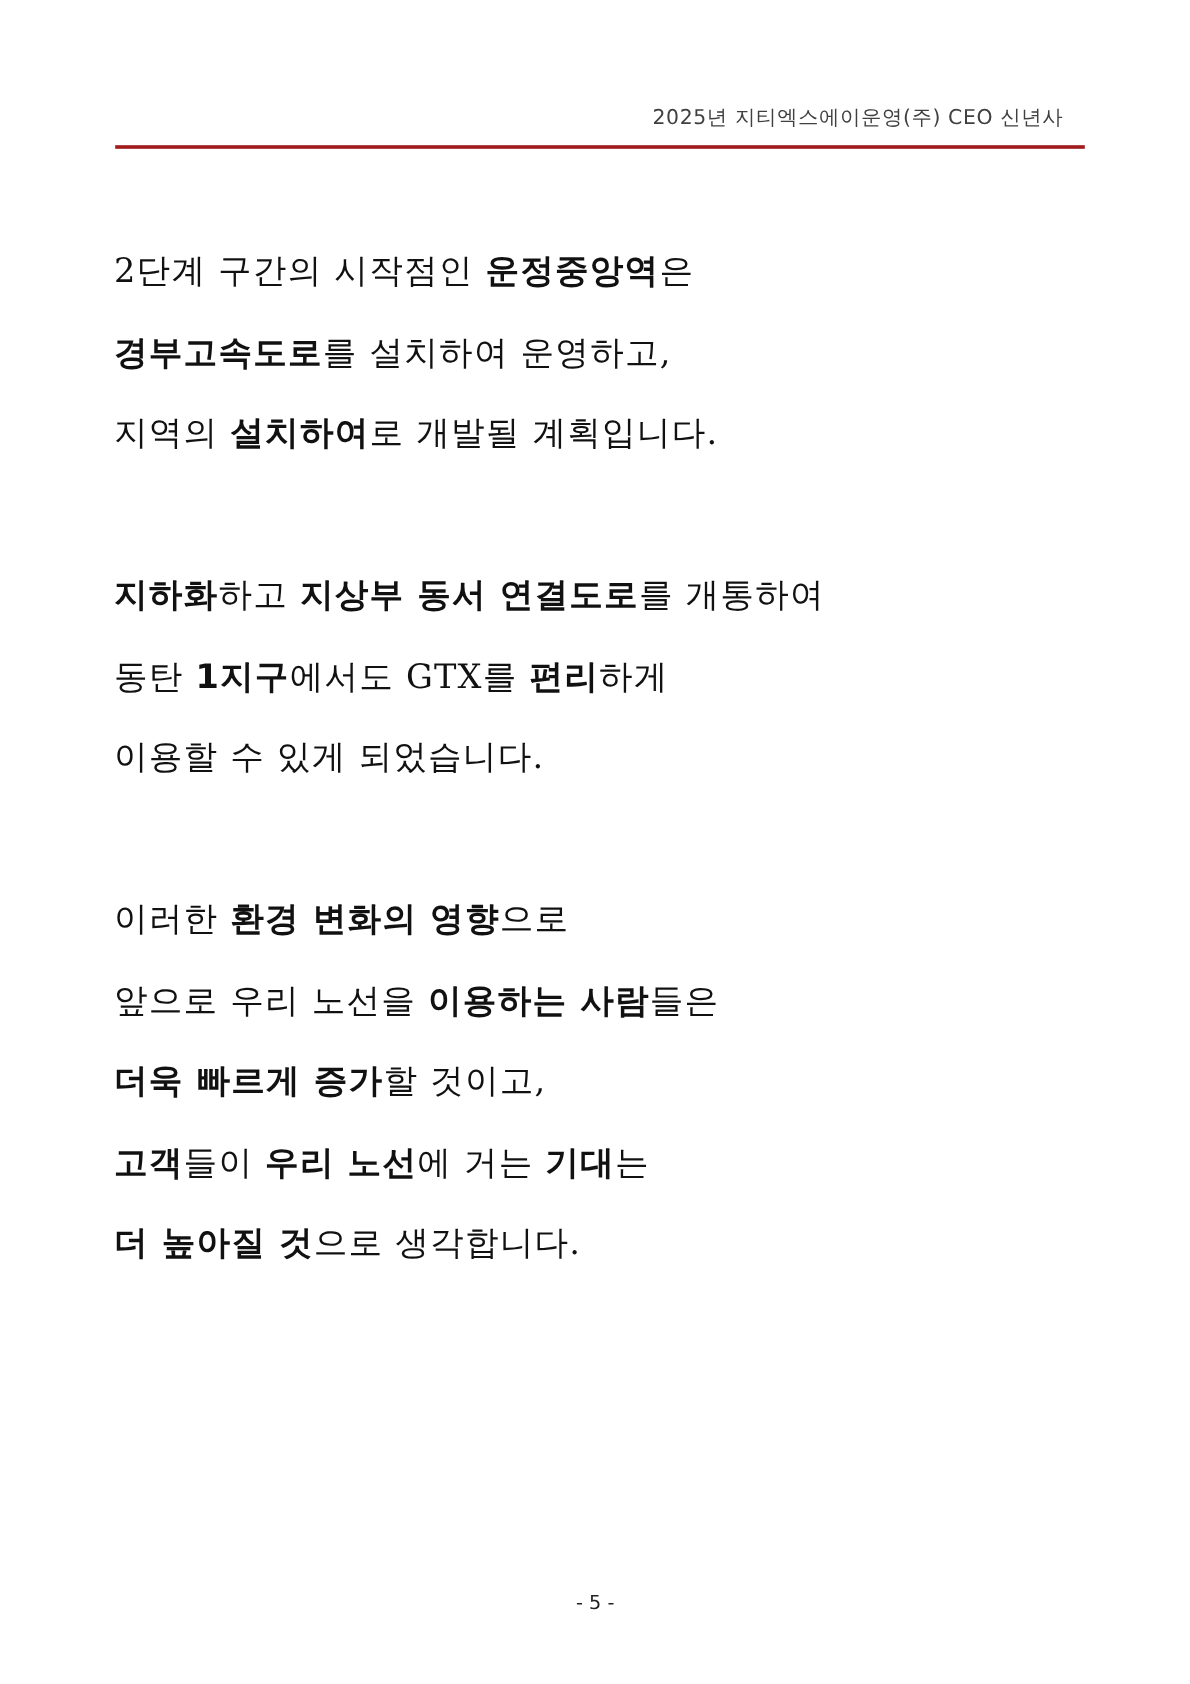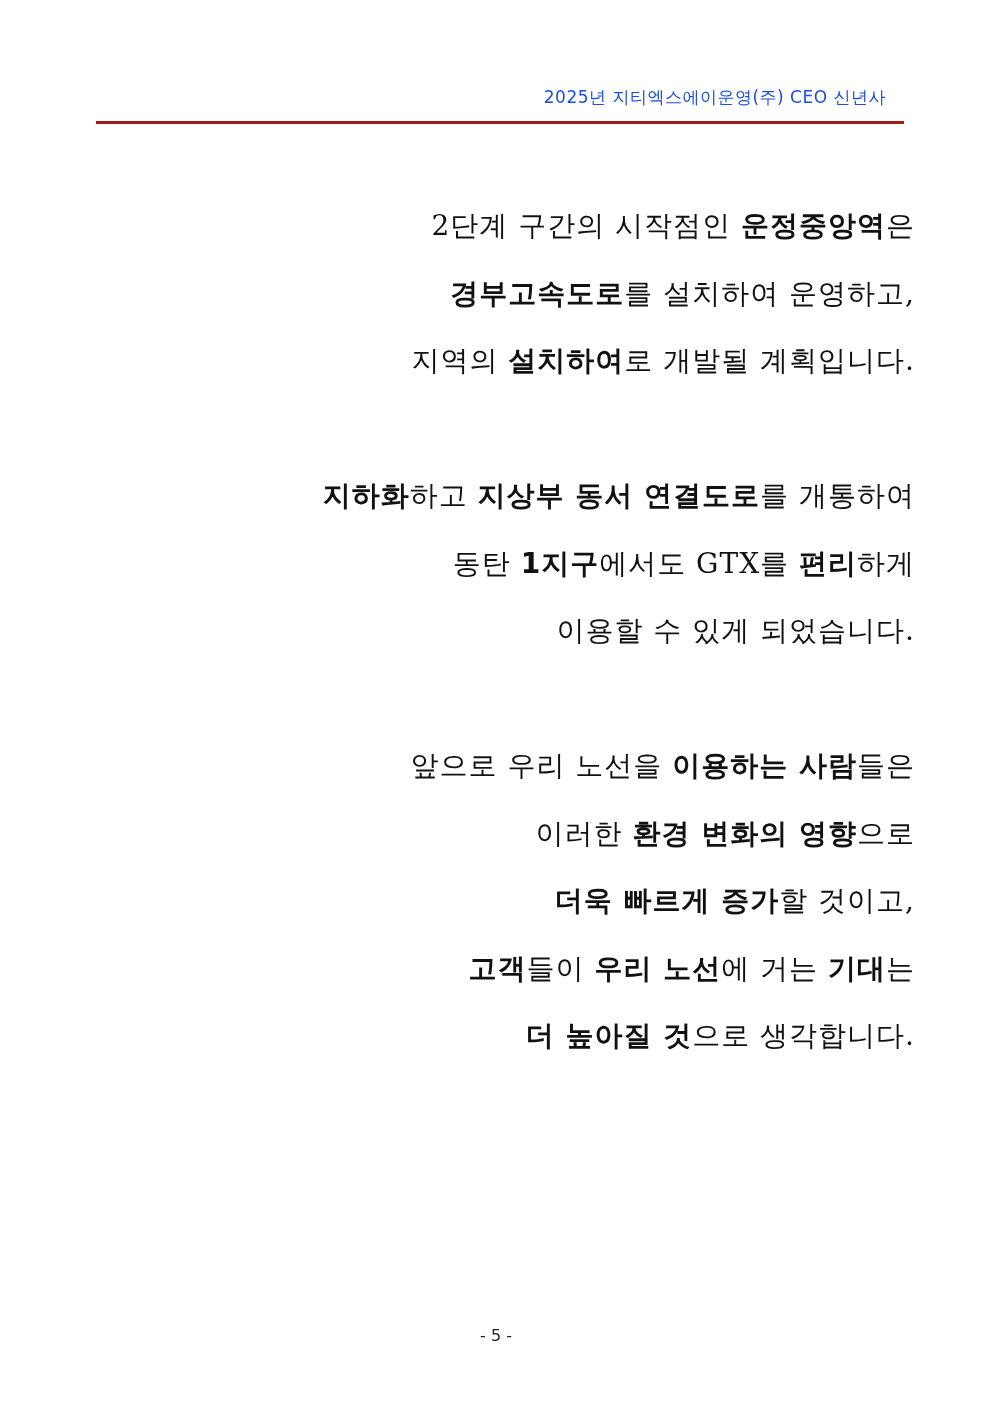--- a/index.html
+++ b/index.html
@@ -19,41 +19,40 @@
       top: 84px;
       width: 808px;
       height: 40px;
     }
     .header-title {
       position: absolute;
       right: 18px;
       top: 2px;
       font-family: "DejaVu Sans", sans-serif;
       font-size: 17px;
-      color: #1d4ed8;
+      color: #404040;
       white-space: nowrap;
       letter-spacing: 0.5px;
     }
     .header-rule {
       position: absolute;
       left: 0;
       top: 37px;
       width: 808px;
       height: 3px;
       background: #a01c1c;
     }
     .body-text {
       position: absolute;
       left: 95px;
       top: 196px;
       width: 820px;
       font-family: "DejaVu Serif", serif;
       font-size: 28px;
       color: #111111;
-      text-align: right;
     }
     .line {
       height: 67.5px;
       line-height: 60px;
       white-space: nowrap;
       letter-spacing: 1px;
     }
     .gap {
       height: 67.5px;
     }
@@ -87,21 +86,21 @@
       <div class="line"><span>지역의&nbsp;</span><b>설치하여</b><span>로&nbsp;개발될&nbsp;계획입니다.</span></div>
     </div>
     <div class="gap"></div>
     <div>
       <div class="line"><b>지하화</b><span>하고&nbsp;</span><b>지상부&nbsp;동서&nbsp;연결도로</b><span>를&nbsp;개통하여</span></div>
       <div class="line"><span>동탄&nbsp;</span><b>1지구</b><span>에서도&nbsp;GTX를&nbsp;</span><b>편리</b><span>하게</span></div>
       <div class="line"><span>이용할&nbsp;수&nbsp;있게&nbsp;되었습니다.</span></div>
     </div>
     <div class="gap"></div>
     <div>
+      <div class="line"><span>이러한&nbsp;</span><b>환경&nbsp;변화의&nbsp;영향</b><span>으로</span></div>
       <div class="line"><span>앞으로&nbsp;우리&nbsp;노선을&nbsp;</span><b>이용하는&nbsp;사람</b><span>들은</span></div>
-      <div class="line"><span>이러한&nbsp;</span><b>환경&nbsp;변화의&nbsp;영향</b><span>으로</span></div>
       <div class="line"><b>더욱&nbsp;빠르게&nbsp;증가</b><span>할&nbsp;것이고,</span></div>
       <div class="line"><b>고객</b><span>들이&nbsp;</span><b>우리&nbsp;노선</b><span>에&nbsp;거는&nbsp;</span><b>기대</b><span>는</span></div>
       <div class="line"><b>더&nbsp;높아질&nbsp;것</b><span>으로&nbsp;생각합니다.</span></div>
     </div>
   </div>
 
 <div class="footer">- 5 -</div>
 
 </body></html>

